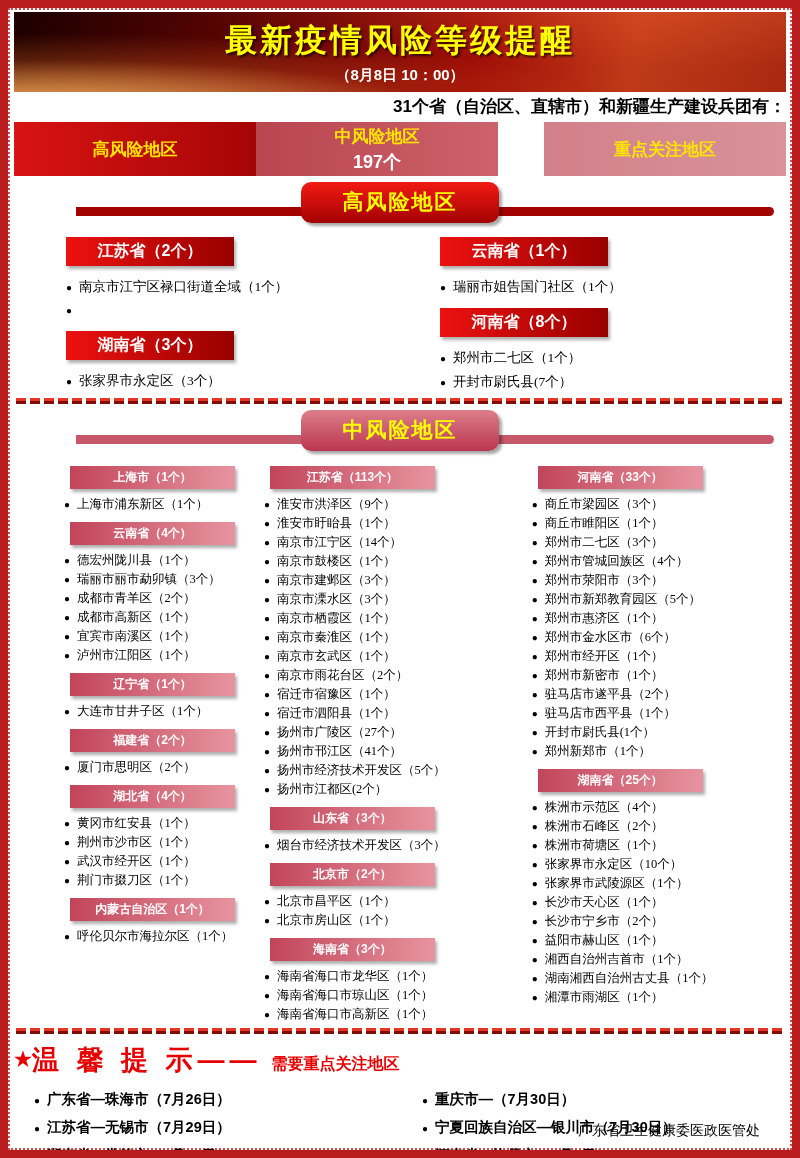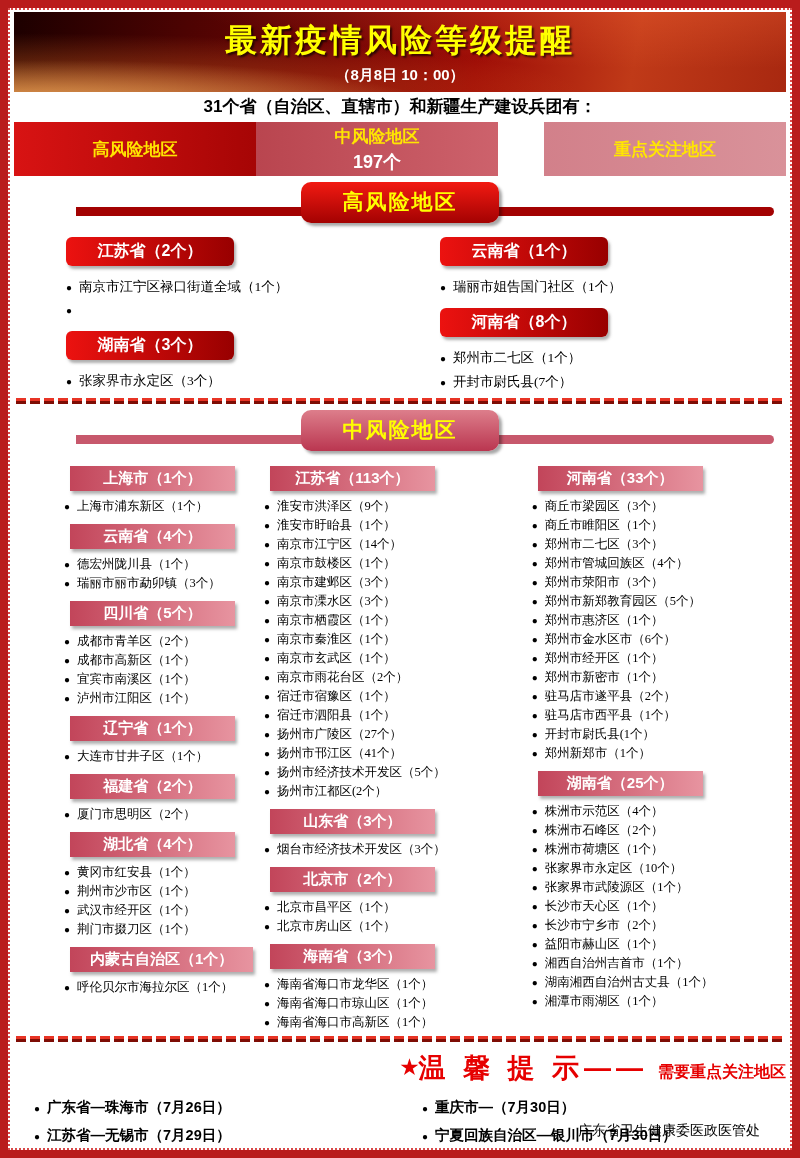--- a/index.html
+++ b/index.html
@@ -10,21 +10,21 @@
   .banner{height:80px;position:relative;
     background:
       radial-gradient(ellipse at 6% 130%, rgba(255,196,110,.9), rgba(255,170,70,0) 38%),
       radial-gradient(ellipse at 0% 100%, rgba(250,120,40,.55), transparent 52%),
       radial-gradient(ellipse at 88% -30%, rgba(255,110,60,.38), transparent 55%),
       linear-gradient(100deg,#1c0000 0%,#4c0302 22%,#740504 42%,#9e0d06 60%,#c03a18 80%,#a82810 100%);}
   .banner-title{text-align:center;color:#ffff00;font-weight:bold;font-size:32px;
     letter-spacing:3px;padding-top:7px;text-shadow:2px 2px 2px rgba(0,0,0,.65);}
   .banner-date{text-align:center;color:#ffffff;font-weight:bold;font-size:15px;margin-top:3px;}
   
-  .scope{height:30px;line-height:30px;text-align:center;color:#000;font-weight:bold;font-size:17px;}
+  .scope{height:30px;line-height:30px;text-align:right;color:#000;font-weight:bold;font-size:17px;}
   
   .summary{display:flex;height:54px;}
   .sum-cell{flex:1;display:flex;flex-direction:column;justify-content:center;text-align:center;}
   .sum-cell.c0{background:linear-gradient(to right,#d81313,#a60505);}
   .sum-cell.c1{background:linear-gradient(to right,#b9454f,#cd626c);}
   .sum-cell.c2{background:linear-gradient(to right,#d2808a,#d9929a);margin-left:46px;}
   .sum-label{color:#ffe600;font-weight:bold;font-size:17px;}
   .sum-count{color:#fff;font-weight:bold;font-size:18px;margin-top:2px;}
   
   .section-head{position:relative;height:44px;margin-top:6px;}
@@ -40,36 +40,36 @@
   .hr-grid{display:flex;padding:2px 14px 0 52px;}
   .hr-grid .col:nth-child(1){width:49%;}
   .hr-grid .col:nth-child(2){width:51%;padding-left:28px;box-sizing:border-box;}
   .mr-grid{display:flex;padding:4px 8px 0 50px;}
   .mr-grid .col:nth-child(1){width:28%;}
   .mr-grid .col:nth-child(2){width:37.5%;}
   .mr-grid .col:nth-child(3){width:34.5%;}
   .prov-head{color:#fff;font-weight:bold;text-align:center;width:max-content;
     box-shadow:2px 3px 3px rgba(110,110,110,.55);padding:4px 16px;box-sizing:border-box;}
   .hr-grid .prov-head{background:linear-gradient(to right,#ec1210,#980000);
-    font-size:16px;min-width:168px;margin:9px 0 9px 0;border-radius:6px;}
+    font-size:16px;min-width:168px;margin:9px 0 9px 0;}
   .mr-grid .prov-head{background:linear-gradient(to right,#c2455a,#e794a0);
-    font-size:15px;min-width:165px;margin:8px 0 6px 6px;padding:3px 20px;}
+    font-size:12px;min-width:165px;margin:8px 0 6px 6px;padding:3px 20px;}
   ul.bullets{margin:0;padding:0;list-style:none;}
   .bullets li{display:flex;align-items:baseline;color:#000;}
   .hr-grid .bullets li{font-size:13.5px;line-height:23px;font-family:"Liberation Serif",serif;}
   .mr-grid .bullets li{font-size:12.5px;line-height:19px;font-family:"Liberation Serif",serif;}
   .dot{font-size:10px;margin-right:7px;flex:none;}
   
   .dash-sep{height:6px;margin:4px 2px;background-repeat:no-repeat;
     background-image:
       repeating-linear-gradient(90deg,#e83425 0 10px,transparent 10px 14px),
       repeating-linear-gradient(90deg,#7e0d05 0 10px,transparent 10px 14px);
     background-size:100% 3px,100% 3px;background-position:0 0,0 3px;}
   
-  .tips-title{ text-align:right;color:#e60000;margin:8px 0 6px;}
+  .tips-title{ text-align:left;color:#e60000;margin:8px 0 6px;}
   .tips-star{font-size:20px;font-weight:bold;vertical-align:3px;}
   .tips-main{font-size:27px;font-weight:bold;letter-spacing:5px;}
   .tips-sub{font-size:16px;font-weight:bold;margin-left:10px;}
   .tips-grid{display:flex;padding:2px 16px 0 20px;}
   .tips-grid .tcol{width:50%;}
   .tips-grid .tcol:nth-child(2){padding-left:20px;box-sizing:border-box;}
   .tips-grid .bullets li{font-size:14.5px;line-height:26px;font-weight:bold;
     font-family:"Liberation Sans",sans-serif;}
   .footer{position:absolute;right:32px;bottom:10px;font-size:14px;color:#000;
     font-family:"Liberation Serif",serif;}
@@ -181,21 +181,20 @@
                   <span class="dot">●</span>
                   <span class="txt">德宏州陇川县（1个）</span>
                 </li>
                 <li>
                   <span class="dot">●</span>
                   <span class="txt">瑞丽市丽市勐卯镇（3个）</span>
                 </li>
               </ul>
             </div>
             <div class="group">
-              <div class="prov-head">四川省（5个）</div>
               <ul class="bullets">
                 <li>
                   <span class="dot">●</span>
                   <span class="txt">成都市青羊区（2个）</span>
                 </li>
                 <li>
                   <span class="dot">●</span>
                   <span class="txt">成都市高新区（1个）</span>
                 </li>
                 <li>

